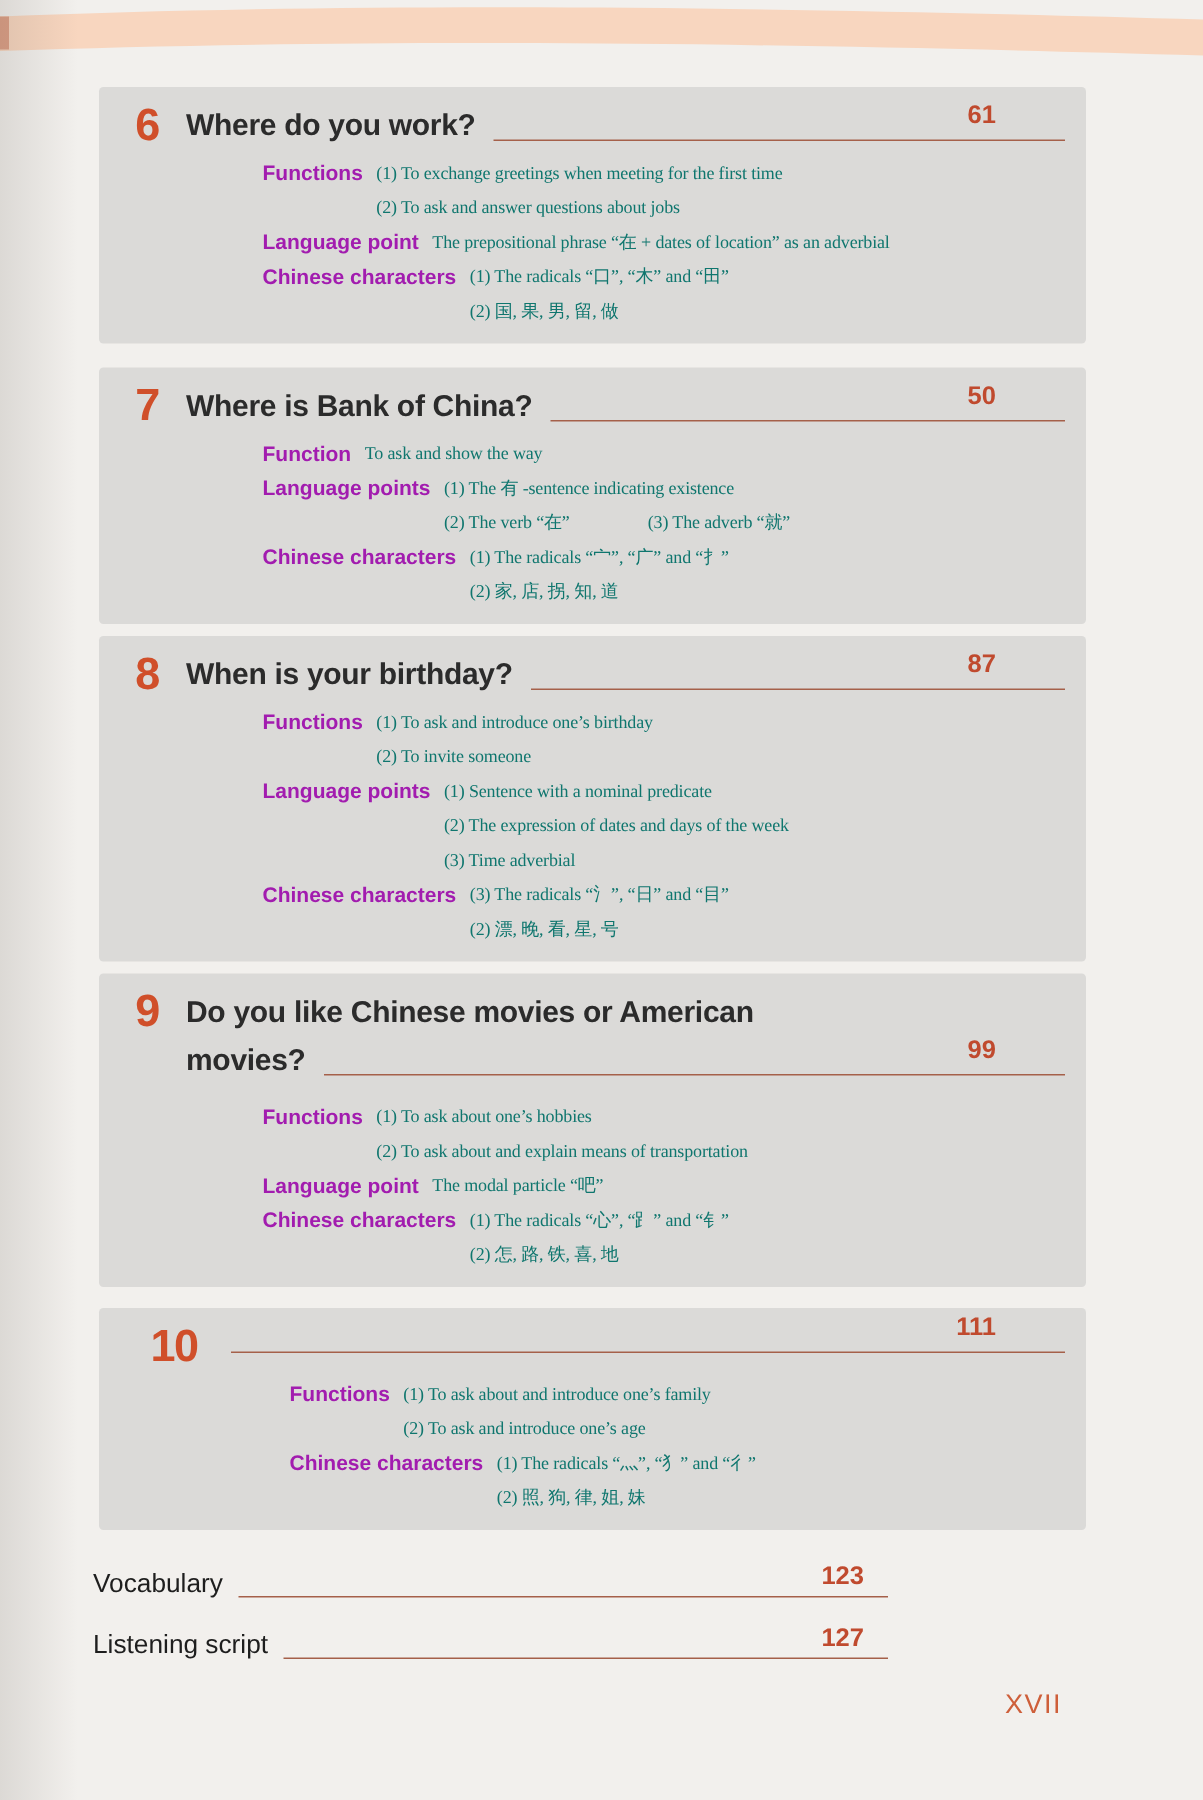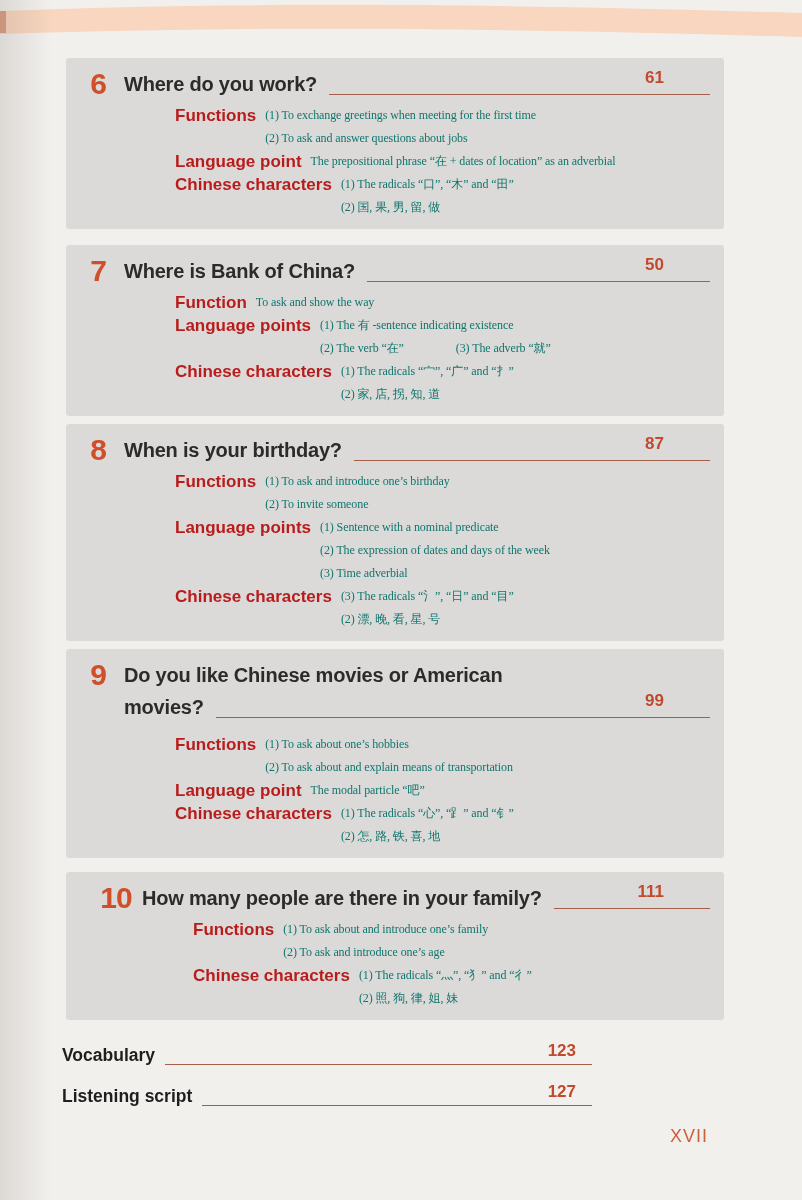--- a/index.html
+++ b/index.html
@@ -55,35 +55,35 @@
   .pnum {
     position:absolute; bottom:-3px;
     font-size:17px; font-weight:normal; color:#c04a2e;
     font-family:"Liberation Sans", sans-serif;
   }
   .unit-pnum { right:46px;font-weight:bold; }
 
   .sections { margin-top:4px; padding-left:103px; }
   .section { display:flex; align-items:flex-start; }
   .sec-label {
-    font-size:17px; font-weight:bold; color:#b91c1c;
+    font-size:14px; font-weight:bold; color:#a21caf;
     line-height:23px; white-space:nowrap; flex:0 0 auto;
   }
   .sec-lines { flex:1; margin-left:9px; }
   .sec-line {
     font-family:"Liberation Serif", serif;
     font-size:12px; color:#0f766e; line-height:23px;
     letter-spacing:-0.1px; white-space:nowrap;
   }
   .seg { display:inline-block; }
   .seg + .seg { margin-left:52px; }
 
   .footer { margin-top:22px; padding-left:62px; }
   .toc-row { display:flex; align-items:baseline; width:530px; margin-bottom:15px; line-height:26px; }
-  .toc-label { font-size:17.5px; font-weight:bold; color:#1e1e1e; white-space:nowrap; }
+  .toc-label { font-size:17.5px; font-weight:normal; color:#1e1e1e; white-space:nowrap; }
   .toc-row .leader { margin-left:10px; }
   .toc-row .pnum { right:16px;font-weight:bold; }
 
   .folio {
     position:absolute; right:94px; margin-top:2px;
     font-size:18px; color:#ce5f3a; letter-spacing:1px;
   }
 </style>
 </head>
 <body>
@@ -240,21 +240,20 @@
                 <div class="sec-line"><span class="seg">(2) 怎, 路, 铁, 喜, 地</span></div>
               </div>
             </div>
           </div>
         </section>
         <section class="unit-box mt5">
           <div class="title-row">
             <span class="unit-num">10</span>
             <div class="title-block">
               <div class="title-line">
-                <span class="unit-title">How many people are there in your family?</span>
                 <div class="leader">
                   <span class="pnum unit-pnum">111</span>
                 </div>
               </div>
             </div>
           </div>
           <div class="sections">
             <div class="section">
               <span class="sec-label">Functions</span>
               <div class="sec-lines">

